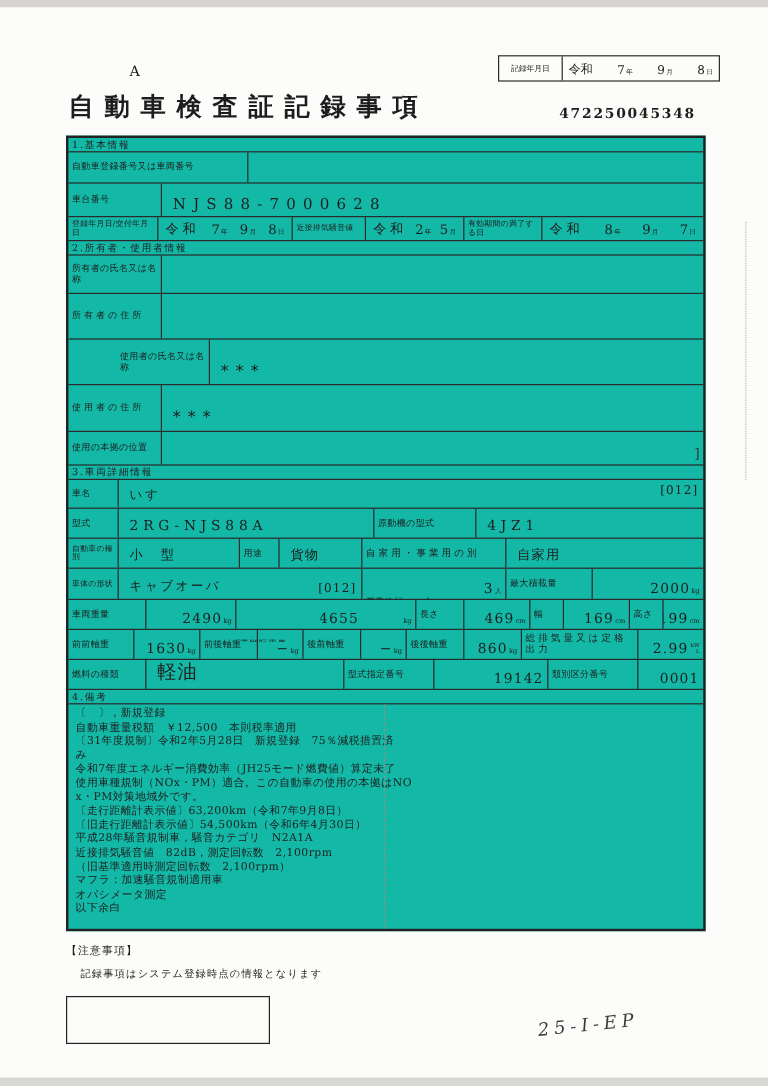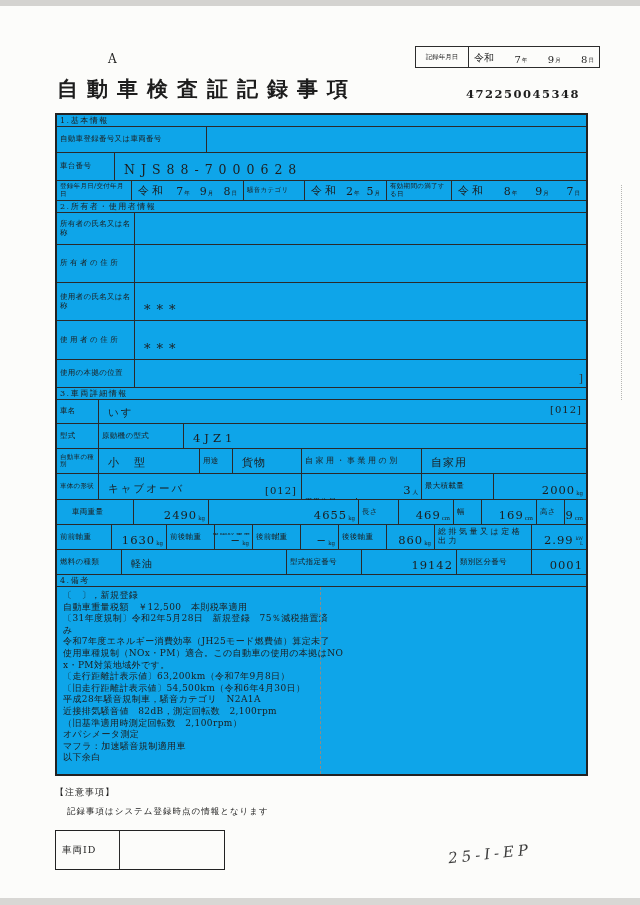--- a/index.html
+++ b/index.html
@@ -14,21 +14,21 @@
   .title{position:absolute;left:57px;top:75px;font-size:21px;font-weight:bold;letter-spacing:9px;white-space:nowrap;}
   .docnum{position:absolute;left:466px;top:87px;font-size:11.5px;letter-spacing:1.5px;font-weight:bold;}
   .recbox{position:absolute;left:415px;top:46px;width:185px;height:22px;border:1px solid #2c2c2c;
           display:flex;box-sizing:border-box;background:#fcfcfa;}
   .recbox .rlabel{width:52px;border-right:1px solid #2c2c2c;font-size:6.5px;display:flex;
           align-items:center;justify-content:center;line-height:1;}
   .recbox .rval{flex:1;display:flex;align-items:flex-end;justify-content:space-between;
           padding:0 5px 2px 5px;font-size:10px;}
 
   
-  .tbl{position:absolute;left:55px;top:113px;width:533px;border:2px solid #222;box-sizing:border-box;background:#0ea5e9;}
+  .tbl{position:absolute;left:55px;top:113px;width:533px;border:2px solid #222;box-sizing:border-box;background:#14b8a6;}
   .trow{display:flex;border-bottom:1px solid #2a2a2a;box-sizing:border-box;}
   .trow:last-child{border-bottom:none;}
   .sechead{font-size:8px;line-height:11px;padding-left:3px;letter-spacing:1.5px;height:12px;box-sizing:border-box;}
   .c{border-right:1px solid #2a2a2a;box-sizing:border-box;position:relative;overflow:hidden;}
   .c.last{border-right:none;text-align:right;}
   .lbl{font-size:7.5px;display:flex;align-items:center;padding:1px 3px;letter-spacing:.3px;line-height:1.1;}
   .lbl.sp{letter-spacing:2.5px;}
   .fillval{display:flex;align-items:flex-end;padding:0 4px 3px 9px;font-size:12px;letter-spacing:5px;white-space:nowrap;}
   .stars{font-size:13px;letter-spacing:6px;}
   .num{display:flex;justify-content:flex-end;align-items:flex-end;padding:0 3px 2px 0;
@@ -92,42 +92,42 @@
   <div class="tbl">
 
     <div class="trow sechead">1.基本情報</div>
 
     <div class="trow" style="height:26px;">
       <div class="c lbl" style="width:150px;">自動車登録番号又は車両番号</div>
       <div class="c last" style="flex:1;"></div>
     </div>
 
     <div class="trow" style="height:28px;">
-      <div class="c lbl" style="width:58px;">車台番号</div>
+      <div class="c lbl" style="width:78px;">車台番号</div>
       <div class="c last fillval" style="flex:1;font-size:12.5px;letter-spacing:6px;">NJS88-7000628</div>
     </div>
 
     <div class="trow" style="height:20px;">
       <div class="c lbl" style="width:75px;font-size:6.5px;">登録年月日/交付年月日</div>
       <div class="c date" style="width:112px;">
         <span class="era">令和</span>
         <span class="dg">
             <span>7</span>
             <span class="unit">年</span>
           </span>
         <span class="dg">
             <span>9</span>
             <span class="unit">月</span>
           </span>
         <span class="dg">
             <span>8</span>
             <span class="unit">日</span>
           </span>
       </div>
-      <div class="c lbl" style="width:61px;font-size:6.5px;">騒音カテゴリ</div>
+      <div class="c lbl" style="width:61px;font-size:6.5px;">近接排気騒音値</div>
       <div class="c date" style="width:82px;">
         <span class="era">令和</span>
         <span class="dg">
             <span>2</span>
             <span class="unit">年</span>
           </span>
         <span class="dg">
             <span>5</span>
             <span class="unit">月</span>
           </span>
@@ -155,21 +155,21 @@
     <div class="trow" style="height:32px;">
       <div class="c lbl" style="width:78px;">所有者の氏名又は名称</div>
       <div class="c last" style="flex:1;"></div>
     </div>
 
     <div class="trow" style="height:38px;">
       <div class="c lbl sp" style="width:78px;">所有者の住所</div>
       <div class="c last" style="flex:1;"></div>
     </div>
 
-    <div class="trow" style="height:38px;">
+    <div class="trow" style="height:38px;padding-left:40px;">
       <div class="c lbl" style="width:78px;">使用者の氏名又は名称</div>
       <div class="c last fillval" style="flex:1;">
         <span class="stars">***</span>
       </div>
     </div>
 
     <div class="trow" style="height:39px;">
       <div class="c lbl sp" style="width:78px;">使用者の住所</div>
       <div class="c last fillval" style="flex:1;">
         <span class="stars">***</span>
@@ -189,20 +189,21 @@
     <div class="trow" style="height:24px;">
       <div class="c lbl" style="width:42px;">車名</div>
       <div class="c last fillval" style="flex:1;font-size:10.5px;letter-spacing:2px;">
         <span>いすゞ</span>
         <span class="codebr">[012]</span>
       </div>
     </div>
 
     <div class="trow" style="height:25px;">
       <div class="c lbl" style="width:42px;">型式</div>
+      <div class="c fillval" style="width:213px;font-size:11.5px;letter-spacing:4px;">2RG-NJS88A</div>
       <div class="c lbl" style="width:85px;">原動機の型式</div>
       <div class="c last fillval" style="flex:1;font-size:11.5px;letter-spacing:4px;">4JZ1</div>
     </div>
 
     <div class="trow" style="height:25px;">
       <div class="c lbl" style="width:42px;font-size:6.5px;">自動車の種別</div>
       <div class="c fillval" style="width:101px;font-size:11px;letter-spacing:2px;">小　型</div>
       <div class="c lbl" style="width:33px;">用途</div>
       <div class="c fillval" style="width:69px;font-size:11px;letter-spacing:1px;">貨物</div>
       <div class="c lbl sp" style="width:120px;font-size:8px;">自家用・事業用の別</div>
@@ -220,28 +221,28 @@
         <span>3</span>
           <span class="unit">人</span>
       </div>
       <div class="c lbl" style="width:72px;">最大積載量</div>
       <div class="c last num" style="flex:1;">
         <span>2000</span>
           <span class="unit">kg</span>
       </div>
     </div>
 
-    <div class="trow" style="height:25px;padding-left:12px;">
+    <div class="trow" style="height:25px;">
       <div class="c lbl" style="width:65px;">車両重量</div>
       <div class="c num" style="width:75px;">
         <span>2490</span>
           <span class="unit">kg</span>
       </div>
       <div class="c lbl" style="width:70px;margin-top:33px;">車両総重量</div>
-      <div class="c num" style="width:80px;">
+      <div class="c num" style="width:80px;gap:36px;">
         <span>4655</span>
           <span class="unit">kg</span>
       </div>
       <div class="c lbl" style="width:40px;">長さ</div>
       <div class="c num" style="width:55px;">
         <span>469</span>
           <span class="unit">cm</span>
       </div>
       <div class="c lbl" style="width:28px;">幅</div>
       <div class="c num" style="width:55px;">
@@ -281,21 +282,21 @@
         <span>2.99</span>
         <span class="ustack">
             <span>kW</span>
             <span>L</span>
           </span>
       </div>
     </div>
 
     <div class="trow" style="height:25px;">
       <div class="c lbl" style="width:65px;">燃料の種類</div>
-      <div class="c fillval" style="width:165px;font-size:10px;letter-spacing:1px;">軽油</div>
+      <div class="c fillval" style="width:165px;font-size:16px;letter-spacing:1px;">軽油</div>
       <div class="c lbl" style="width:75px;">型式指定番号</div>
       <div class="c num" style="width:95px;">
         <span>19142</span>
       </div>
       <div class="c lbl" style="width:75px;">類別区分番号</div>
       <div class="c last num" style="flex:1;">
         <span>0001</span>
       </div>
     </div>
 
@@ -308,30 +309,29 @@
           <div>〔31年度規制〕令和2年5月28日　新規登録　75％減税措置済</div>
           <div>み</div>
           <div>令和7年度エネルギー消費効率（JH25モード燃費値）算定未了</div>
           <div>使用車種規制（NOx・PM）適合。この自動車の使用の本拠はNO</div>
           <div>x・PM対策地域外です。</div>
           <div>〔走行距離計表示値〕63,200km（令和7年9月8日）</div>
           <div>〔旧走行距離計表示値〕54,500km（令和6年4月30日）</div>
           <div>平成28年騒音規制車，騒音カテゴリ　N2A1A</div>
           <div>近接排気騒音値　82dB，測定回転数　2,100rpm</div>
           <div>（旧基準適用時測定回転数　2,100rpm）</div>
+          <div>マフラ：加速騒音規制適用車</div>
           <div>オパシメータ測定</div>
-          <div>マフラ：加速騒音規制適用車</div>
           <div>以下余白</div>
         </div>
       <div class="divider"></div>
     </div>
   </div>
 
   <div class="caution-h">【注意事項】</div>
   <div class="caution-n">記録事項はシステム登録時点の情報となります</div>
 
   <div class="vidbox">
-    <div class="vlabel">車両ID</div>
     <div class="vval"></div>
   </div>
 
   <div class="handwriting">25-I-EP</div>
 </div>
 
 </body></html>

